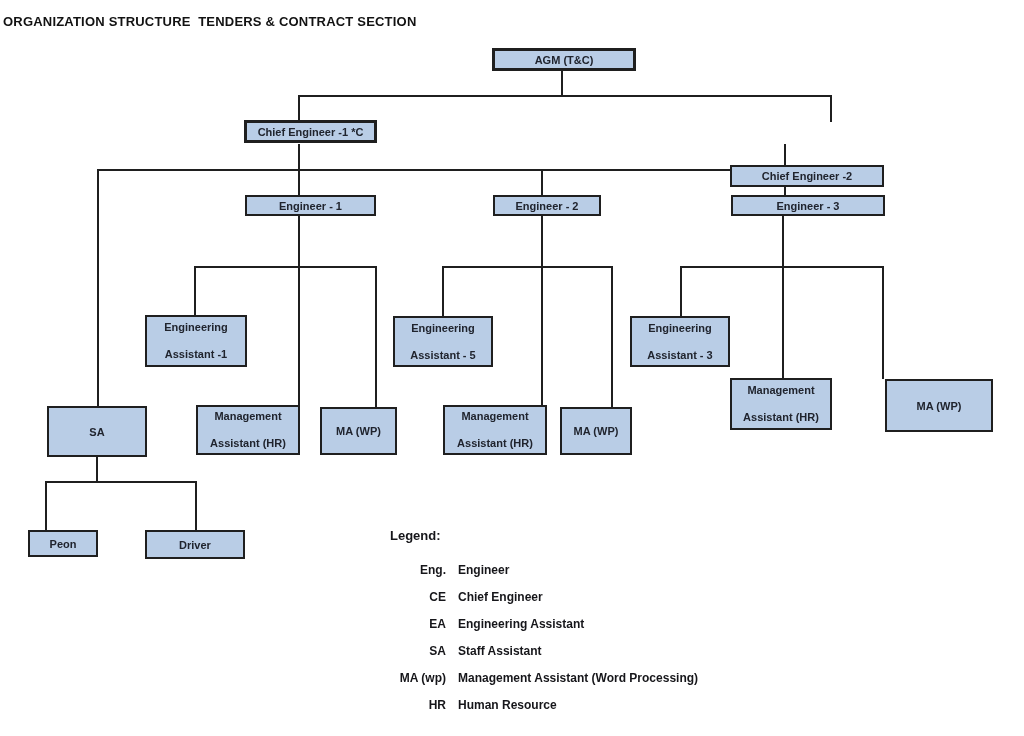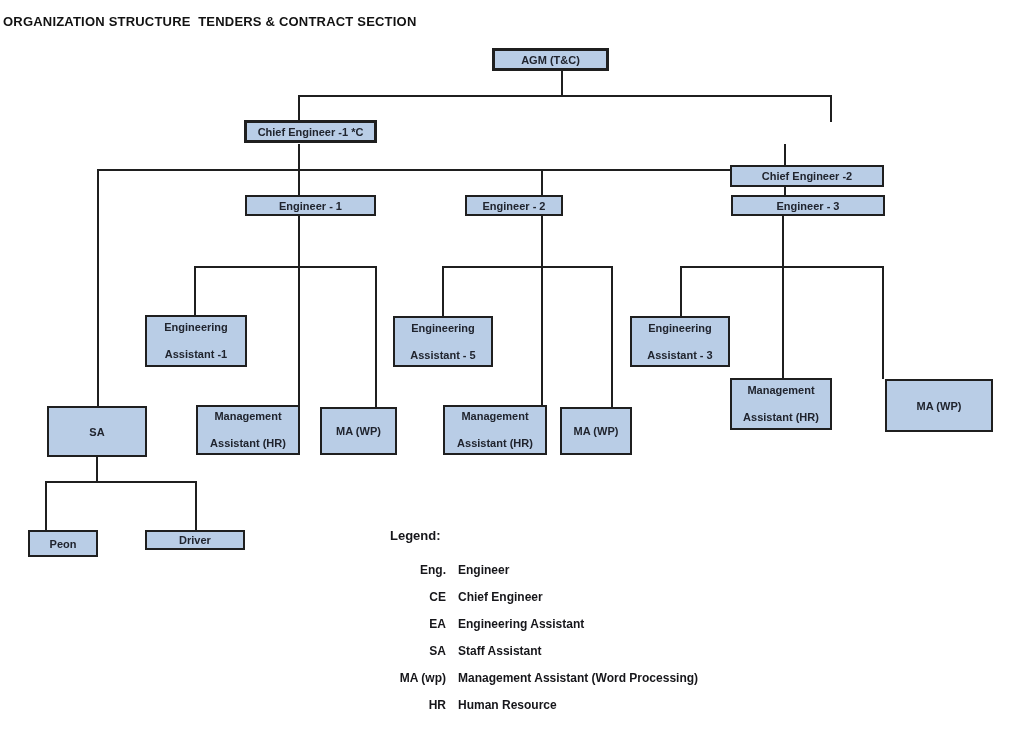--- a/index.html
+++ b/index.html
@@ -61,37 +61,37 @@
     <line x1="783" y1="216" x2="783" y2="378"></line>
     <line x1="680" y1="267" x2="884" y2="267"></line>
     <line x1="681" y1="267" x2="681" y2="316"></line>
     <line x1="883" y1="267" x2="883" y2="379"></line>
     <line x1="97" y1="457" x2="97" y2="482"></line>
     <line x1="45" y1="482" x2="197" y2="482"></line>
     <line x1="46" y1="482" x2="46" y2="530"></line>
     <line x1="196" y1="482" x2="196" y2="530"></line>
   </svg>
 
-  <div class="node thick" style="left:492px;top:48px;width:117px;height:23px;align-items:center;">
+  <div class="node thick" style="left:492px;top:48px;width:144px;height:23px;align-items:center;">
     <span>AGM (T&amp;C)</span>
   </div>
 
   <div class="node thick" style="left:244px;top:120px;width:133px;height:23px;">
     <span>Chief Engineer -1 *C</span>
   </div>
 
   <div class="node" style="left:730px;top:122px;width:154px;height:22px;margin-top:43px;">
     <span>Chief Engineer -2</span>
   </div>
 
   <div class="node" style="left:245px;top:195px;width:131px;height:21px;">
     <span>Engineer - 1</span>
   </div>
 
-  <div class="node" style="left:465px;top:195px;width:98px;height:21px;">
+  <div class="node" style="left:493px;top:195px;width:108px;height:21px;">
     <span>Engineer - 2</span>
   </div>
 
   <div class="node" style="left:731px;top:195px;width:154px;height:21px;">
     <span>Engineer - 3</span>
   </div>
 
   <div class="node" style="left:145px;top:315px;width:102px;height:52px;">
     <span class="l2gap">Engineering</span>
     <span class="l2gap">Assistant -1</span>
@@ -135,21 +135,21 @@
   </div>
 
   <div class="node" style="left:885px;top:379px;width:108px;height:53px;">
     <span>MA (WP)</span>
   </div>
 
   <div class="node" style="left:28px;top:530px;width:70px;height:27px;">
     <span>Peon</span>
   </div>
 
-  <div class="node" style="left:145px;top:530px;width:100px;height:20px;">
+  <div class="node" style="left:145px;top:530px;width:100px;height:29px;">
     <span>Driver</span>
   </div>
 
   <div class="legend">
     <div class="legend-heading">Legend:</div>
     <div class="legend-row">
       <span class="legend-abbr">Eng.</span>
       <span class="legend-desc">Engineer</span>
     </div>
     <div class="legend-row">

